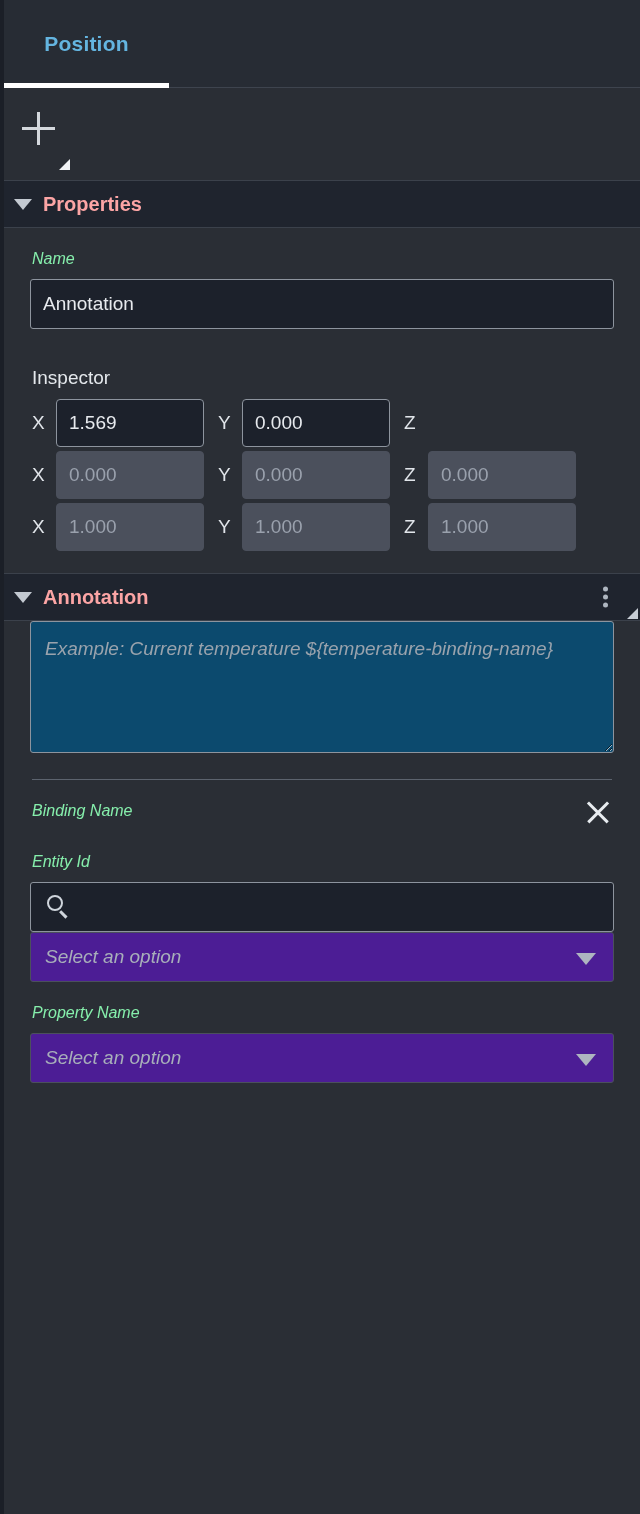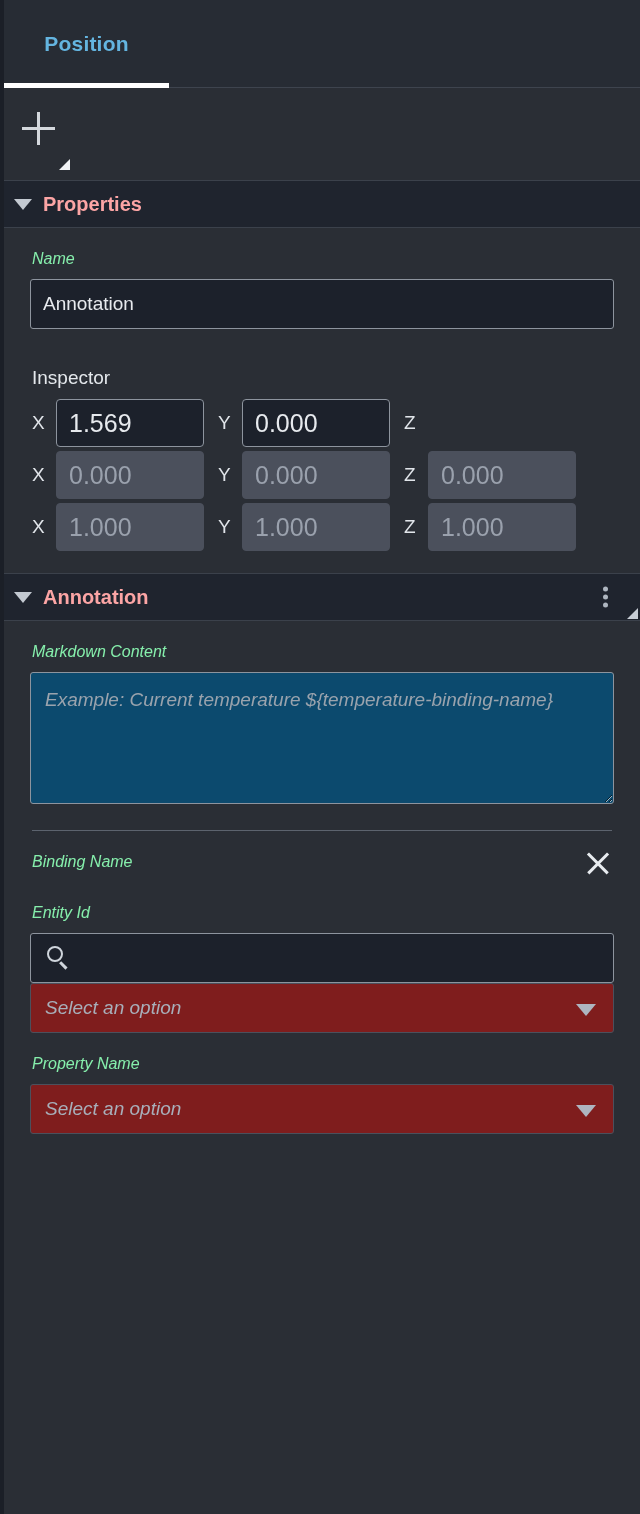--- a/index.html
+++ b/index.html
@@ -151,21 +151,21 @@
     font-size: 19px;
     width: 26px;
     text-align: left;
     padding-left: 2px;
   }
   .axis-input {
     width: 148px;
     height: 48px;
     border-radius: 4px;
     font-family: "Liberation Sans", sans-serif;
-    font-size: 25px;
+    font-size: 19px;
     padding: 0 12px;
     outline: none;
   }
   .axis-input.enabled {
     background: #1c212b;
     border: 1px solid #8d949e;
     color: #e7eaee;
   }
   .axis-input.disabled {
     background: #4b505c;
@@ -250,21 +250,21 @@
     width: 9px; height: 2.5px;
     background: #cfd5dc;
     transform: rotate(45deg);
   }
 
   
   .select-wrap { position: relative; }
   .select-box {
     width: 100%;
     height: 50px;
-    background: #7f1d1d;
+    background: #4c1d95;
     border: 1px solid #4b505c;
     border-radius: 3px;
     display: flex;
     align-items: center;
     padding: 0 14px;
     cursor: default;
   }
   .select-placeholder {
     color: #a8afba;
     font-size: 19px;
@@ -350,21 +350,20 @@
     <div class="kebab">
       <i></i>
         <i></i>
         <i></i>
     </div>
     <div class="corner-tri"></div>
   </div>
 
   <div class="block">
 
-    <div class="field-label">Markdown Content</div>
     <textarea class="md-area" placeholder="Example: Current temperature ${temperature-binding-name}" style=""></textarea>
 
     <div class="divider"></div>
 
     <div class="row-head">
       <div class="field-label">Binding Name</div>
       <div class="close-x"></div>
     </div>
 
     <div class="field-label">Entity Id</div>

